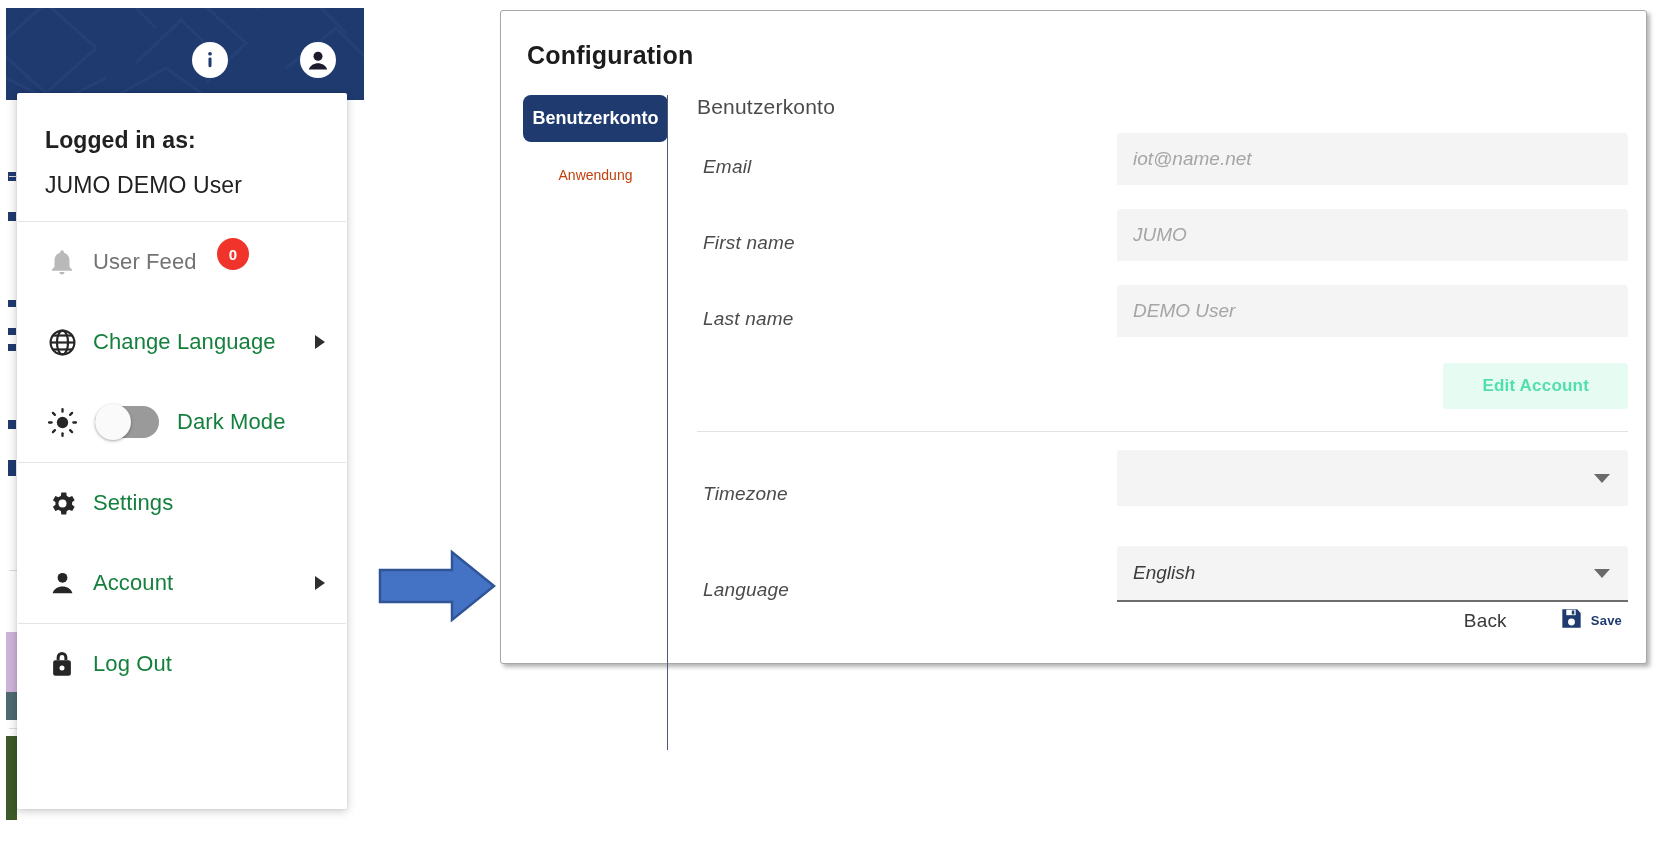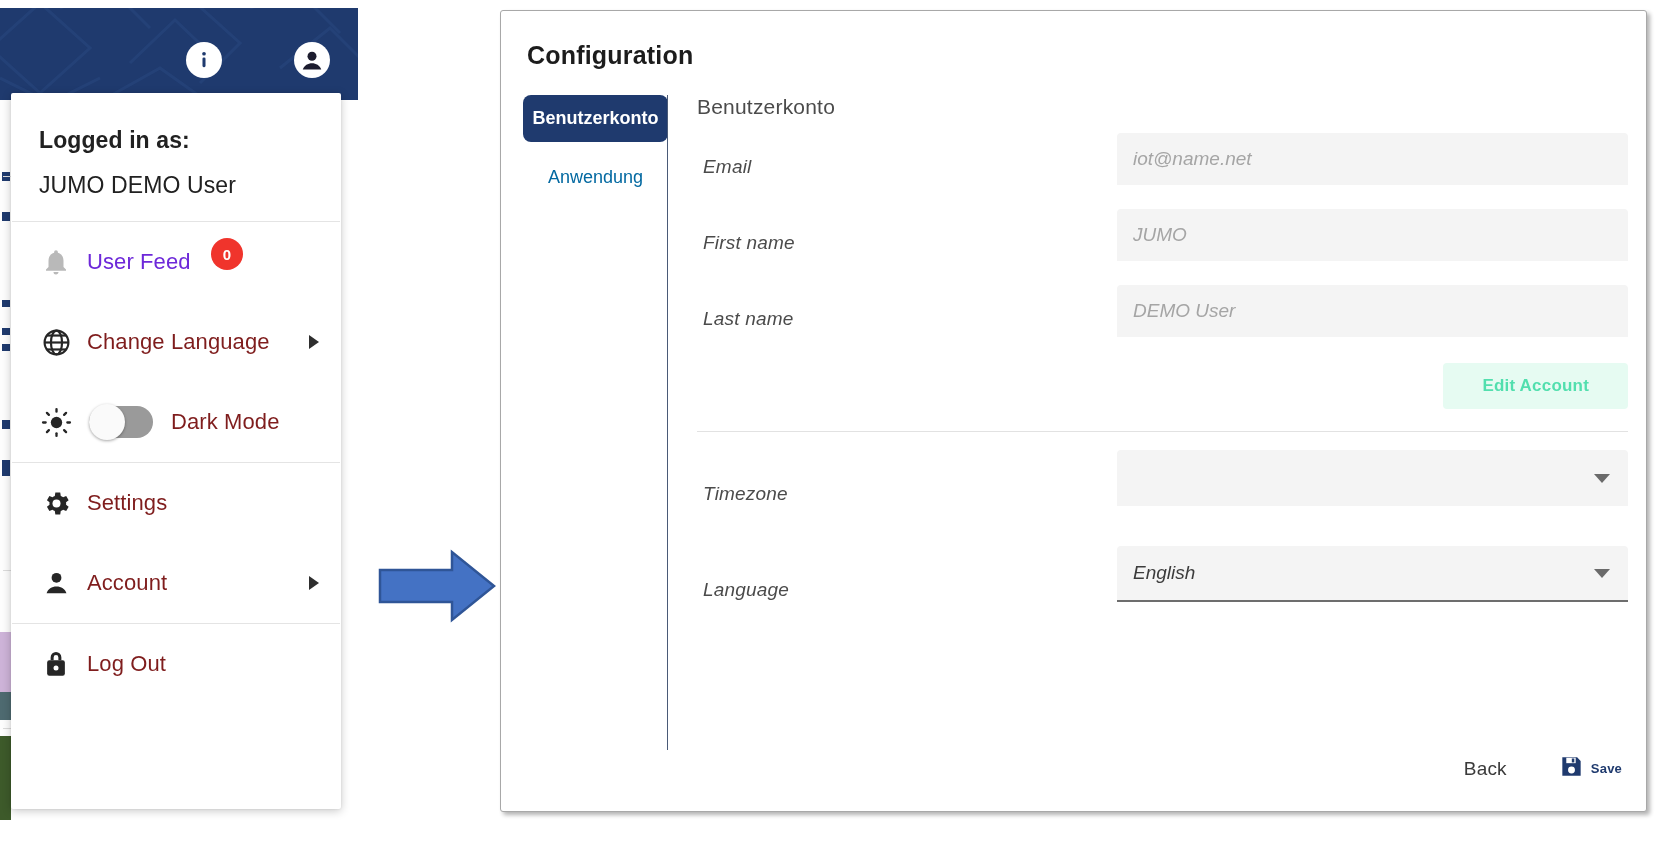--- a/index.html
+++ b/index.html
@@ -6,21 +6,21 @@
   html, body {
     width: 1664px; height: 867px;
     background: #ffffff;
     font-family: "Liberation Sans", sans-serif;
     overflow: hidden;
   }
   #root { position: relative; width: 1664px; height: 867px; background:#fff; }
 
   
   .app-window {
-    position: absolute; left: 0; top: 8px; width: 358px; height: 812px;
+    position: absolute; left: 6px; top: 8px; width: 358px; height: 812px;
     background: #ffffff;
     overflow: hidden;
   }
   .app-header {
     position: absolute; left: 0; top: 0; width: 358px; height: 92px;
     background: #1f3a6e;
     overflow: hidden;
   }
   .app-header .pattern {
     position: absolute; inset: 0; opacity: .55;
@@ -51,22 +51,22 @@
   .menu-head { padding: 34px 0 22px 28px; }
   .menu-head .l1 { font-size: 23px; font-weight: bold; color: #212121; letter-spacing: .1px; }
   .menu-head .l2 { font-size: 23px; color: #212121; margin-top: 18px; letter-spacing: .1px; }
   .menu-sep { height: 1px; background: #e4e4e4; margin: 0 1px; }
 
   .menu-item {
     position: relative; display: flex; align-items: center;
     height: 80px; padding-left: 30px; cursor: pointer;
   }
   .menu-item .mi-icon { width: 46px; display:flex; align-items:center; }
-  .menu-item .mi-label { font-size: 22px; color: #7f1d1d; letter-spacing: .1px; }
-  .menu-item.disabled .mi-label { color: #6d28d9; }
+  .menu-item .mi-label { font-size: 22px; color: #15803d; letter-spacing: .1px; }
+  .menu-item.disabled .mi-label { color: #737373; }
   .menu-item .mi-arrow {
     position: absolute; right: 22px; top: 50%; transform: translateY(-50%);
     width: 0; height: 0;
     border-left: 10px solid #2e2e2e; border-top: 7px solid transparent; border-bottom: 7px solid transparent;
   }
   .badge {
     position: absolute; border-radius: 50%;
     background: #f0342c; color: #fff; font-size: 15px; font-weight: bold;
     width: 32px; height: 32px; display:flex; align-items:center; justify-content:center;
     left: 200px; top: 16px;
@@ -78,36 +78,36 @@
   .toggle .knob {
     position: absolute; left: 0; top: -2px; width: 36px; height: 36px;
     border-radius: 50%; background: #fafafa; box-shadow: 0 1px 3px rgba(0,0,0,.35);
   }
 
   
   .arrow-wrap { position: absolute; left: 378px; top: 548px; }
 
   
   .config-panel {
-    position: absolute; left: 500px; top: 10px; width: 1147px; height: 802px;
+    position: absolute; left: 500px; top: 10px; width: 1147px; height: 654px;
     background: #ffffff; border: 1px solid #a8a8a8;
     box-shadow: 3px 3px 4px rgba(0,0,0,.30);
     border-radius: 3px;
   }
   .config-title {
     position: absolute; left: 26px; top: 30px;
     font-size: 25px; font-weight: bold; color: #1c1c1c; letter-spacing: .2px;
   }
   .side-nav { position: absolute; left: 22px; top: 84px; width: 145px; }
   .nav-pill {
     background: #1f3a6e; color: #ffffff; font-size: 18px; font-weight: bold;
     padding: 13px 0; border-radius: 8px; text-align: center; cursor: pointer;
   }
   .nav-plain {
-    color: #0369a1; font-size: 18px; padding: 13px 0; text-align: center;
+    color: #c2410c; font-size: 14px; padding: 13px 0; text-align: center;
     margin-top: 12px; cursor: pointer;
   }
   .nav-divider {
     position: absolute; left: 166px; top: 84px; width: 1px; height: 655px;
     background: #4a5a77;
   }
 
   .form-area { position: absolute; left: 196px; top: 84px; right: 18px; }
   .section-title { font-size: 21px; color: #4b4b4b; margin-bottom: 10px; letter-spacing:.2px; }
 

